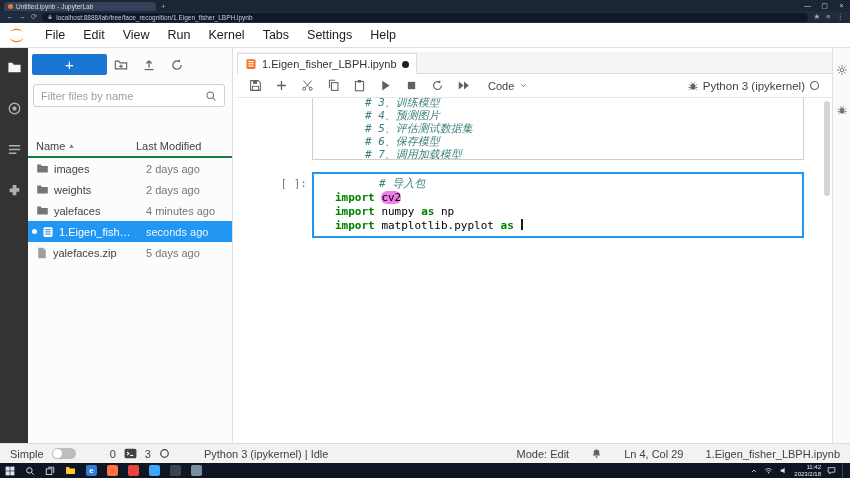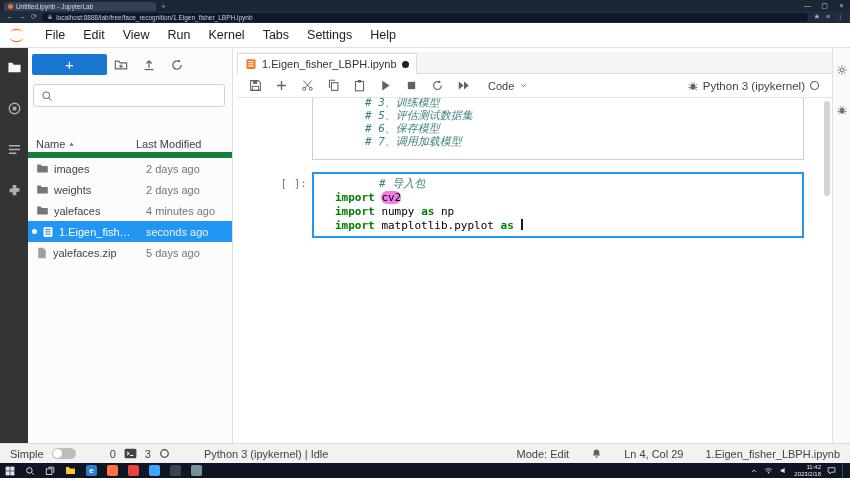--- a/index.html
+++ b/index.html
@@ -34,21 +34,21 @@
   
   .sidebar { position:absolute; top:48px; left:28px; width:205px; bottom:35px; background:#fcfcfc; border-right:1px solid #e0e0e0; }
   .sb-actions { position:absolute; top:6px; left:4px; right:2px; height:21px; display:flex; align-items:center; }
   .new-btn { width:75px; height:21px; background:#1976d2; color:#fff; border:none; border-radius:2px; font-size:15px; line-height:19px; text-align:center; cursor:pointer; font-family:inherit; }
   .sb-ico { width:28px; display:flex; justify-content:center; color:#616161; }
   .sb-filter { position:absolute; top:36px; left:5px; right:7px; height:23px; background:#fff; border:1px solid #d0d0d0; border-radius:3px; display:flex; align-items:center; padding:0 7px; }
   .sb-filter input { flex:1; border:none; outline:none; font-size:11px; color:#424242; background:transparent; font-family:inherit; }
   .sb-filter input::placeholder { color:#9e9e9e; }
   .sb-filter .mag { color:#757575; }
   .sb-crumb { position:absolute; top:67px; left:9px; height:15px; display:flex; align-items:center; gap:5px; font-size:11px; color:#616161; }
-  .sb-header { position:absolute; top:88px; left:0; right:0; height:22px; border-bottom:6px solid #15803d; display:flex; align-items:center; font-size:11px; color:#424242; padding:0 8px; }
+  .sb-header { position:absolute; top:88px; left:0; right:0; height:22px; border-bottom:2px solid #15803d; display:flex; align-items:center; font-size:11px; color:#424242; padding:0 8px; }
   .sb-header .hname { flex:1; display:flex; align-items:center; gap:3px; }
   .sb-header .hmod { width:88px; }
   .files { position:absolute; top:110px; left:0; right:0; }
   .frow { height:21px; display:flex; align-items:center; padding:0 6px 0 8px; font-size:11px; color:#424242; gap:5px; cursor:pointer; }
   .frow .fic { flex:none; }
   .frow .fname { flex:1; overflow:hidden; white-space:nowrap; text-overflow:ellipsis; }
   .frow .fmod { width:80px; color:#757575; }
   .frow.sel { background:#2196f3; color:#fff; }
   .frow.sel .fmod { color:#eaf4ff; }
   .fdot { width:5px; height:5px; border-radius:50%; background:#ffffff; flex:none; margin-left:-4px; }
@@ -194,20 +194,21 @@
           </svg>
       </span>
       <span class="i sb-ico">
         <svg width="14" height="14" viewBox="0 0 16 16">
             <path d="M12.8 8A4.8 4.8 0 1 1 11 4.3" fill="none" stroke="currentColor" stroke-width="1.4"></path>
             <path d="M11.2 1.6l.3 3.2-3.2-.4z" fill="currentColor"></path>
           </svg>
       </span>
     </div>
     <div class="sb-filter">
+      <input type="text" placeholder="Filter files by name" style="">
       <span class="i mag">
         <svg width="12" height="12" viewBox="0 0 16 16">
             <circle cx="7" cy="7" r="4.4" fill="none" stroke="currentColor" stroke-width="1.4"></circle>
             <path d="M10.4 10.4L14 14" stroke="currentColor" stroke-width="1.4"></path>
           </svg>
       </span>
     </div>
     <div class="sb-header">
       <span class="hname">
         <span>Name</span>
@@ -362,20 +363,21 @@
         <svg width="11" height="11" viewBox="0 0 16 16">
             <circle cx="8" cy="8" r="5.8" fill="none" stroke="#616161" stroke-width="1.6"></circle>
           </svg>
       </span>
     </span>
   </div>
 
   <div class="nbarea mono">
     <div class="cell1">
       <div class="cl tok-com"># 3、训练模型</div>
+      <div class="cl tok-com"># 4、预测图片</div>
       <div class="cl tok-com"># 5、评估测试数据集</div>
       <div class="cl tok-com"># 6、保存模型</div>
       <div class="cl tok-com"># 7、调用加载模型</div>
     </div>
 
     <div class="prompt mono">[ ]:</div>
 
     <div class="cell2">
       <div class="cl"><span class="tok-com"># 导入包</span></div>
       <div class="cl"><span class="tok-kw">import</span> <span class="hl-pink">cv2</span></div>

